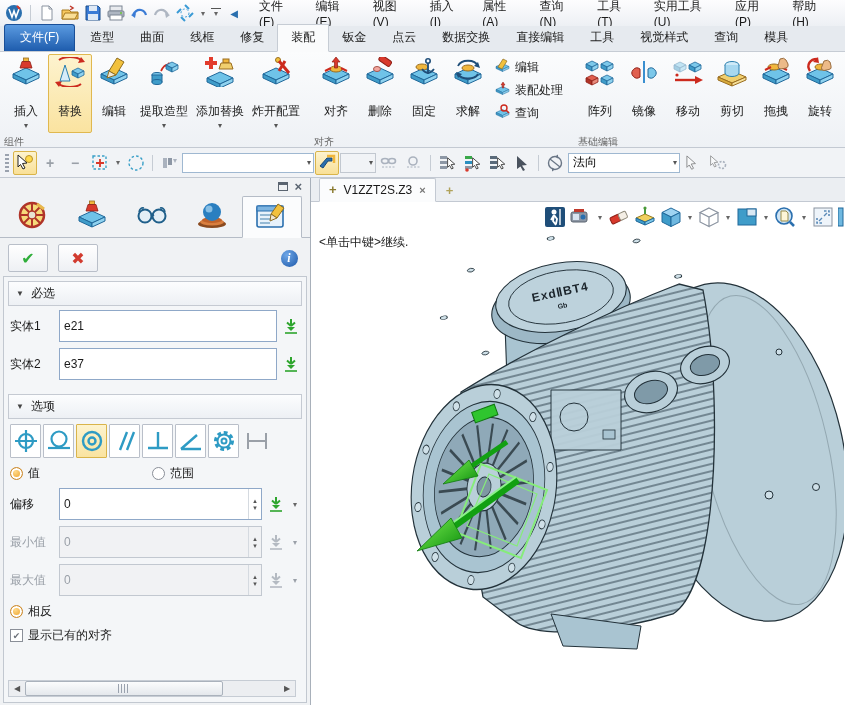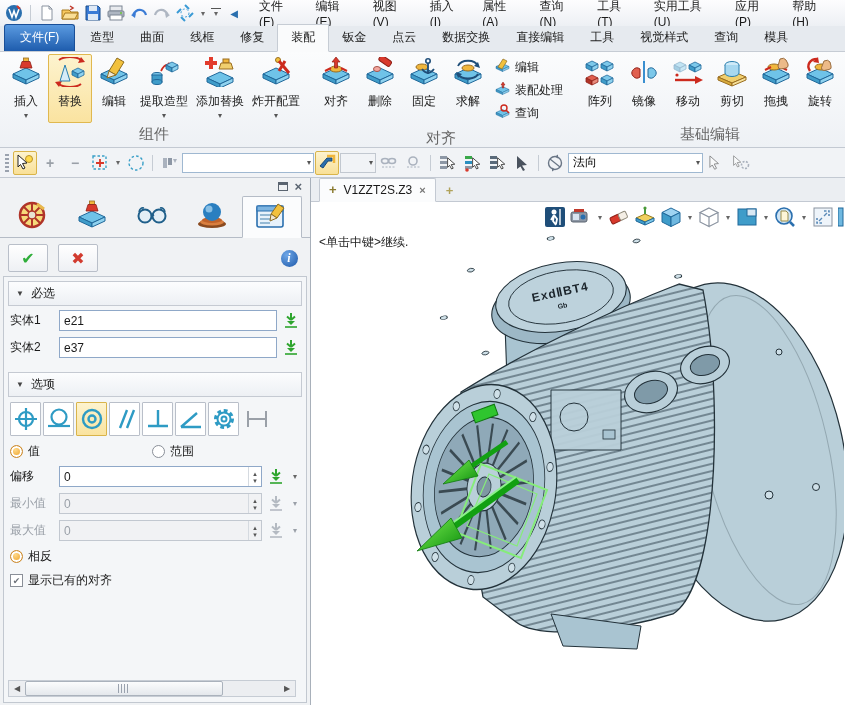--- a/index.html
+++ b/index.html
@@ -18,24 +18,24 @@
   
   .ribbon-tabs { height:26px; display:flex; align-items:flex-end; background:#e6eaef; border-bottom:1px solid #c6ccd4; flex:0 0 auto; }
   .file-tab { background:linear-gradient(#5a9ae0,#1e5cad); color:#fff; padding:4px 15px 5px; margin:0 2px 0 4px; border-radius:3px 3px 0 0; border:1px solid #1a4f97; border-bottom:none; }
   .rtab { padding:4px 13px 5px; color:#222; }
   .rtab.active { background:#fafbfc; border:1px solid #c6ccd4; border-bottom:1px solid #fafbfc; margin-bottom:-1px; }
 
   
   .ribbon { height:96px; background:linear-gradient(#fbfcfd,#eef1f5); border-bottom:1px solid #c3c9d2; display:flex; padding:2px 2px 0 2px; flex:0 0 auto; }
   .rgroup { display:flex; flex-direction:column; padding:0 2px; }
   .rbuttons { display:flex; flex:1; align-items:flex-start; }
-  .rlabel { text-align:center; color:#666; font-size:15px; padding:2px 0 3px; }
+  .rlabel { text-align:left; color:#666; font-size:10px; padding:2px 0 3px; }
   .rbtn { display:flex; flex-direction:column; align-items:center; padding:2px 3px; min-width:44px; border:1px solid transparent; border-radius:2px; }
   .rbtn.hl { background:linear-gradient(#fdf3cf,#fae3a0); border-color:#e0b84f; }
-  .rbtn .cap { font-size:12px; margin-top:3px; white-space:nowrap; }
+  .rbtn .cap { font-size:12px; margin-top:13px; white-space:nowrap; }
   .rbtn .drop { font-size:8px; color:#555; line-height:8px; margin-top:2px; }
   .rbtn .nodrop { height:10px; }
   .smallcol { display:flex; flex-direction:column; justify-content:flex-start; gap:2px; padding:3px 2px; }
   .sbtn { display:flex; align-items:center; gap:4px; padding:1px 3px; border-radius:2px; white-space:nowrap; }
   .rsep { width:1px; background:#cdd2da; margin:3px 3px; }
 
   
   .pick-toolbar { height:30px; display:flex; align-items:center; background:#f1f3f6; border-bottom:1px solid #c3c9d2; padding:0 2px; gap:1px; flex:0 0 auto; }
   .grip { width:4px; height:18px; margin:0 3px; background:repeating-linear-gradient(#9aa2ae 0 2px, transparent 2px 4px); }
   .tbtn { width:24px; height:24px; display:flex; align-items:center; justify-content:center; border:1px solid transparent; border-radius:2px; color:#9aa0a8; }
@@ -62,21 +62,21 @@
   .abtn.ok { color:#2fae3a; }
   .abtn.cancel { color:#d23b2f; }
   .info-btn { margin-left:auto; width:26px; height:26px; display:flex; align-items:center; justify-content:center; }
   .info-circ { width:17px; height:17px; border-radius:50%; background:radial-gradient(circle at 35% 30%, #6fa8e8, #1c57a8); color:#fff; font-weight:bold; font-style:italic; font-size:12px; display:flex; align-items:center; justify-content:center; font-family:"Liberation Serif",serif; }
   .panel-body { flex:1; margin:0 3px 2px; border:1px solid #c2c8d0; background:#f4f6f8; position:relative; overflow:hidden; }
   .section-hdr { margin:4px 4px 0; border:1px solid #c5cad2; background:linear-gradient(#fcfdfe,#edf0f4); padding:3px 7px; display:flex; gap:7px; align-items:center; }
   .section-hdr .tri { font-size:8px; color:#444; }
   .frow { display:flex; align-items:center; padding:4px 6px 2px; gap:5px; }
   .flabel { width:44px; flex:0 0 auto; }
   .flabel.dis, .dis { color:#9aa0a8; }
-  .fld { flex:1; height:21px; border:1px solid #8fa8c8; background:#fff; display:flex; align-items:center; }
+  .fld { flex:1; height:32px; border:1px solid #8fa8c8; background:#fff; display:flex; align-items:center; }
   .fld input { flex:1; border:none; outline:none; height:100%; padding:0 4px; font-size:12px; font-family:inherit; background:transparent; color:#1a1a1a; }
   .fld.gray { border-color:#c2c8d0; background:#f1f2f4; }
   .fld.gray input { color:#9aa0a8; }
   .spin { width:13px; display:flex; flex-direction:column; align-items:center; justify-content:center; line-height:7px; font-size:7px; color:#555; border-left:1px solid #d5dae0; height:100%; }
   .gbtn { width:18px; height:18px; display:flex; align-items:center; justify-content:center; flex:0 0 auto; }
   .opt-icons { display:flex; gap:2px; padding:5px 6px 2px; }
   .oic { width:31px; height:34px; border:1px solid #b9bfc9; background:#fff; display:flex; align-items:center; justify-content:center; border-radius:1px; }
   .oic.sel { background:linear-gradient(#fdf3cf,#fae3a0); border-color:#d9b44a; }
   .oic.disabled { border-color:transparent; background:transparent; }
   .choicerow { display:flex; align-items:center; padding:5px 6px 2px; }
@@ -555,21 +555,21 @@
       </span>
     <span class="vsep"></span>
     <span class="tbtn">
         <svg width="18" height="18">
           <circle cx="9" cy="9" r="6.5" fill="none" stroke="#6a7686" stroke-width="1.4"></circle>
           <path d="M9,2.5 L12,0.5 12,4.5 Z" fill="#6a7686"></path>
           <path d="M9,15.5 L6,13.5 6,17.5 Z" fill="#6a7686"></path>
           <path d="M4,5 L14,13" stroke="#6a7686" stroke-width="1.2"></path>
         </svg>
       </span>
-    <span class="combo" style="width:135px;justify-content:flex-end;">
+    <span class="combo" style="width:112px;justify-content:flex-end;">
       <input value="法向" style="">
       <span class="carr">▾</span>
     </span>
     <span class="tbtn">
         <svg width="16" height="16">
           <use href="#i-cursor" transform="scale(0.95)" opacity="0.5"></use>
         </svg>
       </span>
     <span class="tbtn">
         <svg width="18" height="16">

